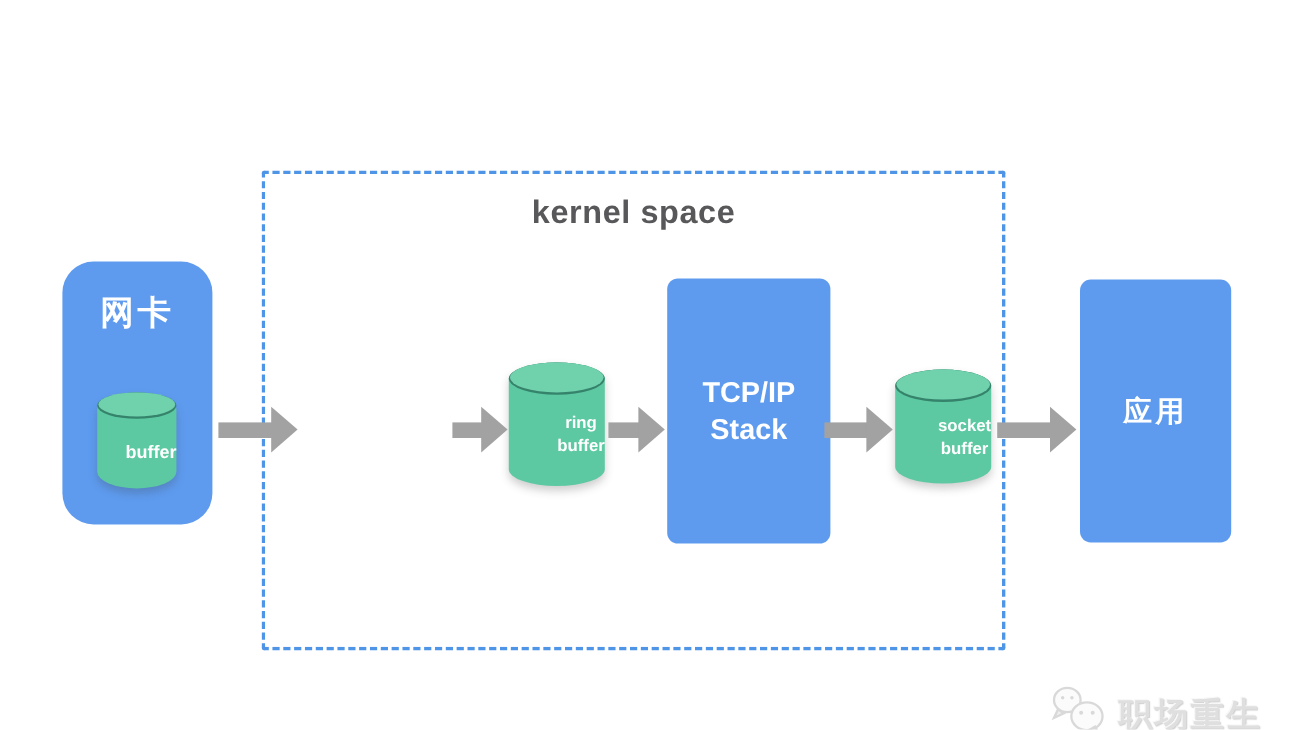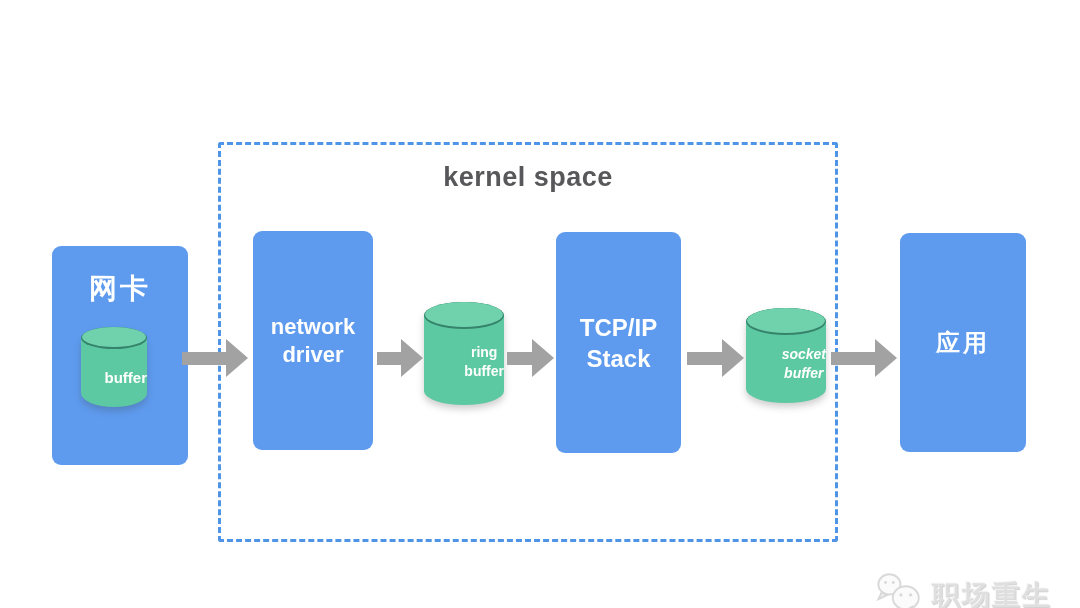--- a/index.html
+++ b/index.html
@@ -32,23 +32,23 @@
     color: var(--kernel-label-gray); letter-spacing: 0.5px;
   }
 
   
   .box {
     position: absolute; background: var(--box-blue); border-radius: 9px;
     color: #ffffff; font-weight: 700; z-index: 3;
     display: flex; align-items: center; justify-content: center;
     flex-direction: column; text-align: center;
   }
-  .box-nic    { left: 52px;  top: 206px; width: 136px; height: 219px; justify-content: flex-start; }
+  .box-nic    { left: 52px;  top: 178px; width: 125px; height: 219px; justify-content: flex-start; border-radius: 26px; }
   .box-driver { left: 253px; top: 191px; width: 120px; height: 219px; font-size: 22px; line-height: 28px; }
-  .box-tcpip  { left: 556px; top: 192px; width: 125px; height: 221px; font-size: 24px; line-height: 31px; }
+  .box-tcpip  { left: 556px; top: 192px; width: 136px; height: 221px; font-size: 24px; line-height: 31px; }
   .box-app    { left: 900px; top: 193px; width: 126px; height: 219px; font-size: 24px; letter-spacing: 3px; justify-content: center; }
   .nic-title  { margin-top: 24px; font-size: 28px; letter-spacing: 3px; }
 
   
   .cylinder {
     position: absolute; background: var(--cylinder-green);
     border-radius: 50% / 14px; z-index: 4;
     box-shadow: 0 4px 7px rgba(60,60,60,0.25);
     display: flex; align-items: center; justify-content: flex-end;
   }
@@ -60,21 +60,21 @@
   .cyl-label {
     position: relative; z-index: 2; color: #fff; font-weight: 700;
     text-align: center; padding-top: 16px;
   }
   .cyl-nic    { left: 81px;  top: 287px; width: 66px; height: 80px; }   
   .cyl-nic .cyl-top { height: 22px; } .cyl-nic .cyl-top::after { height: 20px; }
   .cyl-nic .cyl-label { font-size: 15px; padding-top: 20px; }
   .cyl-ring   { left: 424px; top: 262px; width: 80px; height: 103px; }
   .cyl-ring .cyl-label { font-size: 14px; line-height: 19px; }
   .cyl-socket { left: 746px; top: 268px; width: 80px; height: 95px; }
-  .cyl-socket .cyl-label { font-size: 14px; line-height: 19px; font-style: italic; }
+  .cyl-socket .cyl-label { font-size: 14px; line-height: 19px; }
 
   
   .arrow { position: absolute; height: 38px; top: 299px; z-index: 5; }
   .arrow-bar  { position: absolute; left: 0; right: 21px; top: 13px; height: 13px; background: var(--arrow-gray); }
   .arrow-head {
     position: absolute; right: 0; top: 0; width: 0; height: 0;
     border-top: 19px solid transparent; border-bottom: 19px solid transparent;
     border-left: 22px solid var(--arrow-gray);
   }
   .arrow-1 { left: 182px; width: 66px; }
@@ -104,24 +104,20 @@
   </div>
 
   <div class="box box-nic">
     <div class="nic-title">网卡</div>
   </div>
   <div class="cylinder cyl-nic">
     <div class="cyl-top"></div>
     <div class="cyl-label">buffer</div>
   </div>
 
-  <div class="box box-driver">
-    <span>network</span>
-    <span>driver</span>
-  </div>
 
   <div class="cylinder cyl-ring">
     <div class="cyl-top"></div>
     <div class="cyl-label">
       <div>ring</div>
       <div>buffer</div>
     </div>
   </div>
 
   <div class="box box-tcpip">

